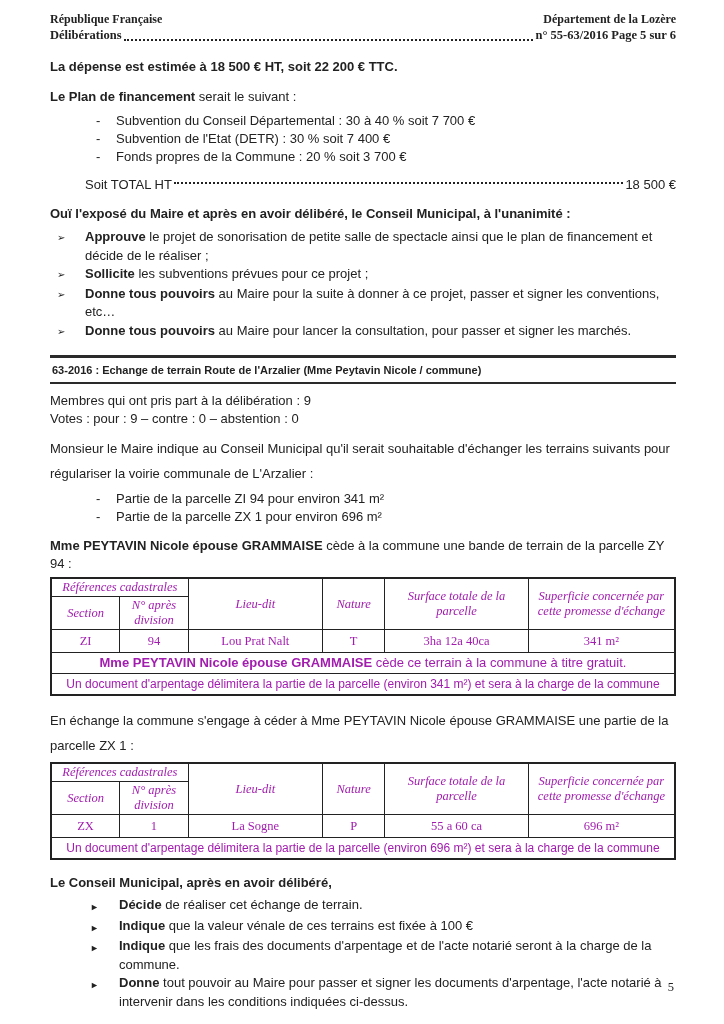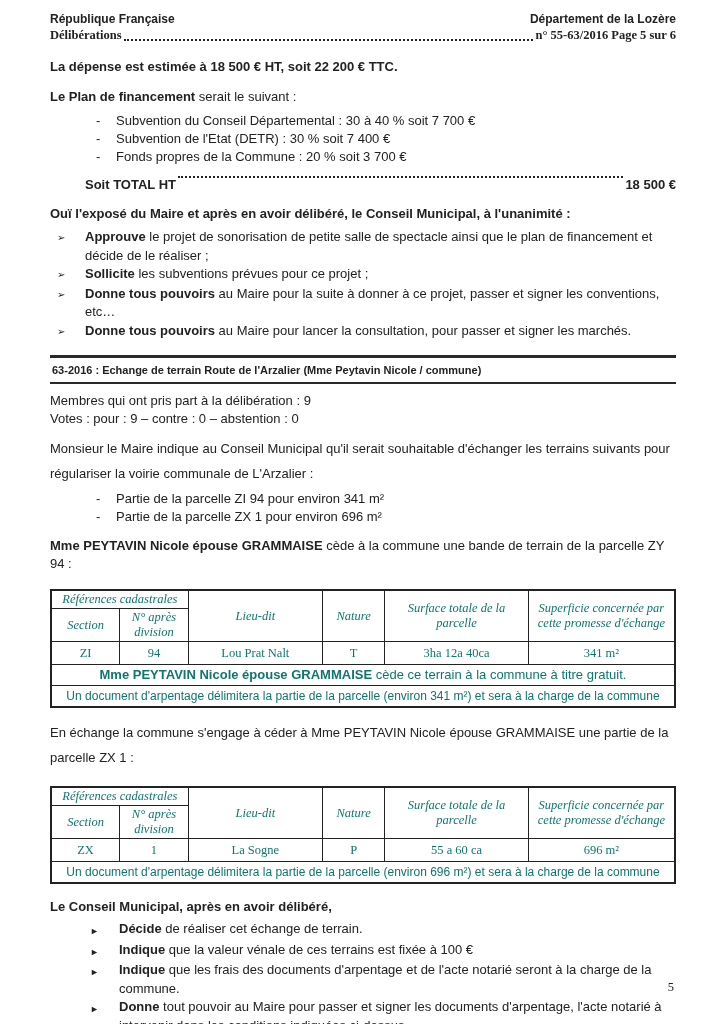--- a/index.html
+++ b/index.html
@@ -9,47 +9,47 @@
     background:#fff;color:#222;
     font-family:"Liberation Sans",sans-serif;
     font-size:13px;line-height:18px;
     padding:12px 48px 0 50px;
     box-sizing:border-box;
     overflow:hidden;
   }
   .b{font-weight:bold;}
   
   .hdr-row{display:flex;justify-content:space-between;
-    font-family:Liberation Sans, sans-serif;font-weight:bold;font-size:12px;line-height:15px;}
+    font-family:Liberation Serif, serif;font-weight:bold;font-size:12px;line-height:15px;}
   .hdr-row2{display:flex;align-items:flex-end;
     font-family:"Liberation Serif",serif;font-weight:bold;font-size:12.5px;line-height:17px;}
   .leader{flex:1;border-bottom:2px dotted #222;margin:0 2px 3px 2px;min-width:20px;}
   
   .expense{margin:14px 0 0 0;font-weight:bold;}
   .plan-lead{margin:12px 0 0 0;}
   .dash-list{margin-top:6px;}
   .dash-item{display:flex;padding-left:42px;}
   .dash-item .dash{width:20px;flex:0 0 20px;text-align:left;padding-left:4px;}
   .dash-item .txt{flex:1;}
-  .total-row{display:flex;align-items:flex-start;margin-top:10px;padding-left:35px;font-weight:bold;}
+  .total-row{display:flex;align-items:center;margin-top:10px;padding-left:35px;font-weight:normal;}
   .total-row .leader{margin-bottom:4px;}
   .oui{margin:11px 0 0 0;font-weight:bold;}
   .arrow-list{margin-top:5px;}
   .arrow-item{display:flex;padding-left:7px;line-height:18.5px;}
   .arrow-item .ar{flex:0 0 16px;width:16px;font-size:10px;padding-top:1px;}
   .arrow-item .txt{flex:1;padding-left:12px;}
   
   .section-bar{margin-top:14px;border-top:3px solid #2a2a2a;border-bottom:2px solid #2a2a2a;
     padding:3px 0 3px 2px;font-weight:bold;font-size:11px;}
   .mv-row{display:flex;justify-content:space-between;margin-top:8px;flex-direction:column;}
   .intro{margin:8px 0 0 0;line-height:25px;}
   .cede{margin:11px 0 0 0;}
   
-  table.cad{width:100%;border-collapse:collapse;margin-top:16px;
-    font-family:"Liberation Serif",serif;font-size:12.5px;color:#0f766e;
+  table.cad{width:100%;border-collapse:collapse;margin-top:4px;
+    font-family:"Liberation Serif",serif;font-size:12.5px;color:#a21caf;
     border:2px solid #222;}
   table.cad td,table.cad th{border:1px solid #222;padding:1px 4px;text-align:center;vertical-align:middle;}
   table.cad th{font-style:italic;font-weight:normal;font-size:12.5px;line-height:15px;}
   th.small-hdr{font-size:8px;line-height:10px;}
   td.note{font-family:"Liberation Sans",sans-serif;font-size:13px;text-align:left;padding:5px 8px 7px 8px;}
   td.note2{font-family:"Liberation Sans",sans-serif;font-size:12px;text-align:left;padding:8px 8px 8px 8px;}
   tr.datarow td{height:20px;}
   
   .conseil-h{margin:14px 0 0 0;font-weight:bold;}
   .tri-list{margin-top:4px;}

